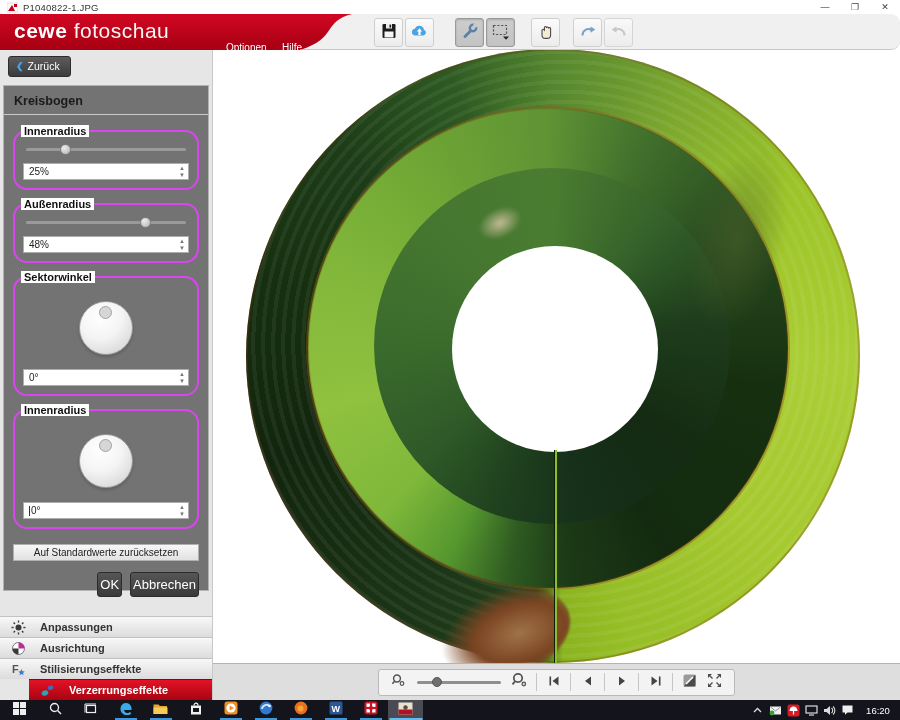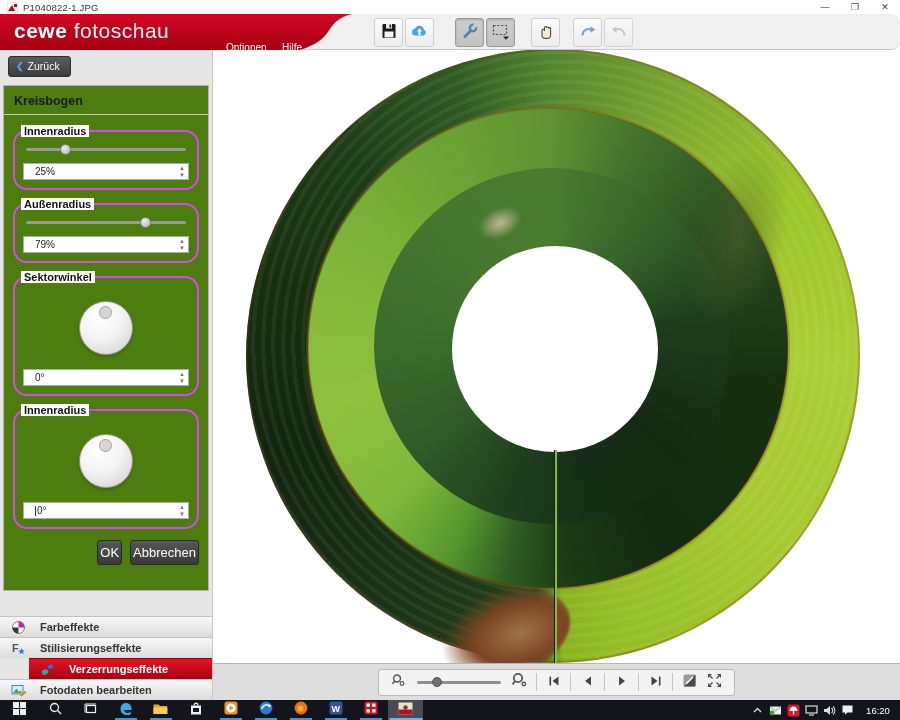--- a/index.html
+++ b/index.html
@@ -26,28 +26,28 @@
   .tbtn.disabled { opacity:.8; }
   .tb .m2 { margin-left:2px; } .tb .m22 { margin-left:21px; } .tb .m16 { margin-left:16px; } .tb .m14 { margin-left:13px; }
 
   
   .main { height:650px; display:flex; }
   .sidebar { width:213px; background:#e6e6e6; display:flex; flex-direction:column; border-right:1px solid #c8c8c8; }
   .back-row { padding:5px 0 4px 8px; }
   .back-btn { background:linear-gradient(#5c5c5c,#3c3c3c); border:1px solid #2d2d2d; border-radius:3px; color:#fff; font-size:10.5px; padding:3px 10px 4px 7px; display:inline-flex; align-items:center; gap:4px; }
   .back-chev { color:#4aa3e8; font-size:9px; font-weight:bold; }
 
-  .panel { margin:4px 3px 0 3px; background:#4d7c0f; border:1px solid #b2b2b2; height:506px; }
+  .panel { margin:4px 3px 0 3px; background:#737373; border:1px solid #b2b2b2; height:506px; }
   .panel-header { font-size:12.5px; font-weight:bold; color:#1a1a1a; padding:8px 10px 6px; border-bottom:1px solid #cacaca; }
   .panel-body { padding:2px 9px 8px; }
   .group { position:relative; border:2px solid #d946ef; border-radius:14px; margin-top:13px; padding:13px 8px 8px; }
   .group-label { position:absolute; top:-7px; left:6px; background:#fff; padding:0 3px; font-weight:bold; font-size:11px; color:#111; }
   .track { height:3px; background:#9a9a9a; border-radius:2px; margin:3px 3px 12px; position:relative; }
   .thumb { width:11px; height:11px; border-radius:50%; background:radial-gradient(circle at 35% 30%, #ececec, #b2b2b2); border:1px solid #7e7e7e; position:absolute; top:-4px; }
-  .spin { height:17px; border:1px solid #adadad; background:#fff; font-size:10px; color:#222; display:flex; align-items:center; padding-left:11px; position:relative; }
+  .spin { height:17px; border:1px solid #adadad; background:#fff; font-size:10px; color:#222; display:flex; align-items:center; padding-left:5px; position:relative; }
   .spin-arrows { position:absolute; right:3px; top:1px; display:flex; flex-direction:column; font-size:6px; line-height:7px; color:#777; text-align:center; }
   .knob { width:54px; height:54px; margin:10px auto 14px; border-radius:50%; border:1px solid #999;
           background:radial-gradient(circle at 38% 28%, #ffffff 0%, #f4f4f4 45%, #dcdcdc 78%, #cbcbcb 100%);
           box-shadow:0 2px 3px rgba(0,0,0,.18); position:relative; }
   .knob-dot { width:13px; height:13px; border-radius:50%; background:#d6d6d6; border:1px solid #a2a2a2; position:absolute; top:4px; left:50%; margin-left:-7px; }
   .caret { display:inline-block; width:1px; height:10px; background:#333; margin-right:1px; }
   .reset-btn { margin-top:15px; width:100%; height:17px; background:linear-gradient(#f8f8f8,#e1e1e1); border:1px solid #b0b0b0; font-size:10px; color:#222; font-family:"Liberation Sans",sans-serif; }
   .btn-row { margin-top:11px; display:flex; justify-content:flex-end; gap:8px; }
   .dark-btn { background:linear-gradient(#565656,#3a3a3a); border:1px solid #2b2b2b; border-radius:3px; color:#fff; font-size:13px; padding:4px 2px; }
 
@@ -210,21 +210,21 @@
               </span>
           </div>
         </div>
 
         <div class="group">
           <span class="group-label">Außenradius</span>
           <div class="track">
             <div class="thumb" style="left: calc(75% - 6px);"></div>
           </div>
           <div class="spin">
-            <span>79%</span>
+            <span>48%</span>
             <span class="spin-arrows">
                 <span>▲</span>
                 <span>▼</span>
               </span>
           </div>
         </div>
 
         <div class="group">
           <span class="group-label">Sektorwinkel</span>
           <div class="knob">
@@ -247,68 +247,77 @@
           <div class="spin">
             <span class="caret"></span>
             <span>0°</span>
             <span class="spin-arrows">
                 <span>▲</span>
                 <span>▼</span>
               </span>
           </div>
         </div>
 
+        <button class="reset-btn">Auf Standardwerte zurücksetzen</button>
 
         <div class="btn-row">
           <button class="dark-btn">OK</button>
           <button class="dark-btn">Abbrechen</button>
         </div>
       </div>
     </div>
 
     <div class="sidebar-spacer"></div>
 
     <div class="accordion">
+      <div class="acc">
+        <span class="acc-ico">
+          <svg width="15" height="15" viewBox="0 0 15 15">
+              <circle cx="7.5" cy="7.5" r="3" fill="#3a3a3a"></circle>
+              <g stroke="#3a3a3a" stroke-width="1.4">
+                <line x1="7.5" y1="0.5" x2="7.5" y2="2.6"></line>
+                <line x1="7.5" y1="12.4" x2="7.5" y2="14.5"></line>
+                <line x1="0.5" y1="7.5" x2="2.6" y2="7.5"></line>
+                <line x1="12.4" y1="7.5" x2="14.5" y2="7.5"></line>
+                <line x1="2.6" y1="2.6" x2="4" y2="4"></line>
+                <line x1="11" y1="11" x2="12.4" y2="12.4"></line>
+                <line x1="2.6" y1="12.4" x2="4" y2="11"></line>
+                <line x1="11" y1="4" x2="12.4" y2="2.6"></line>
+              </g>
+            </svg>
+        </span>
+        <span>Anpassungen</span>
+      </div>
       <div class="acc">
         <span class="acc-ico">
           <svg width="15" height="15" viewBox="0 0 15 15">
               <circle cx="7.5" cy="7.5" r="6" fill="#fff" stroke="#777"></circle>
               <path d="M7.5,1.5 A6,6 0 0 1 13.5,7.5 L7.5,7.5 Z" fill="#c02b9a"></path>
               <path d="M7.5,13.5 A6,6 0 0 1 1.5,7.5 L7.5,7.5 Z" fill="#3a3a3a"></path>
             </svg>
         </span>
-        <span>Farbeffekte</span>
+        <span>Ausrichtung</span>
       </div>
       <div class="acc">
         <span class="acc-ico">
           <svg width="15" height="15" viewBox="0 0 15 15">
               <text x="1" y="11" font-size="11" font-weight="bold" fill="#555" font-family="Liberation Sans, sans-serif">F</text>
               <path d="M10.5,7 L11.5,9.2 L13.8,9.4 L12,11 L12.6,13.3 L10.5,12 L8.4,13.3 L9,11 L7.2,9.4 L9.5,9.2 Z" fill="#3a7ad0"></path>
             </svg>
         </span>
         <span>Stilisierungseffekte</span>
       </div>
       <div class="acc active">
         <span class="acc-ico">
           <svg width="15" height="15" viewBox="0 0 15 15">
               <ellipse cx="5" cy="10" rx="3.4" ry="2.6" fill="#2ba4b4" transform="rotate(-20 5 10)"></ellipse>
               <ellipse cx="10.5" cy="4.8" rx="2.8" ry="2.1" fill="#3a6fc0" transform="rotate(-20 10.5 4.8)"></ellipse>
             </svg>
         </span>
         <span>Verzerrungseffekte</span>
-      </div>
-      <div class="acc">
-        <span class="acc-ico">
-          <svg width="16" height="15" viewBox="0 0 16 15">
-              <rect x="1" y="2.5" width="11" height="8.5" fill="#dce9f8" stroke="#4a86c8"></rect>
-              <path d="M2,10 L5.5,5.5 L8,9 L9.5,7.5 L11,10 Z" fill="#5aa040"></path>
-              <rect x="8.5" y="9.5" width="7" height="2.4" rx="1" fill="#c89030" transform="rotate(-38 12 10.5)"></rect>
-            </svg>
-        </span>
-        <span>Fotodaten bearbeiten</span>
       </div>
     </div>
   </div>
 
   <div class="canvas">
     <div class="img-area">
       <div class="layer ring-outer"></div>
       <div class="layer ring-mid"></div>
       <div class="layer ring-inner"></div>
       <div class="spot-beige"></div>

